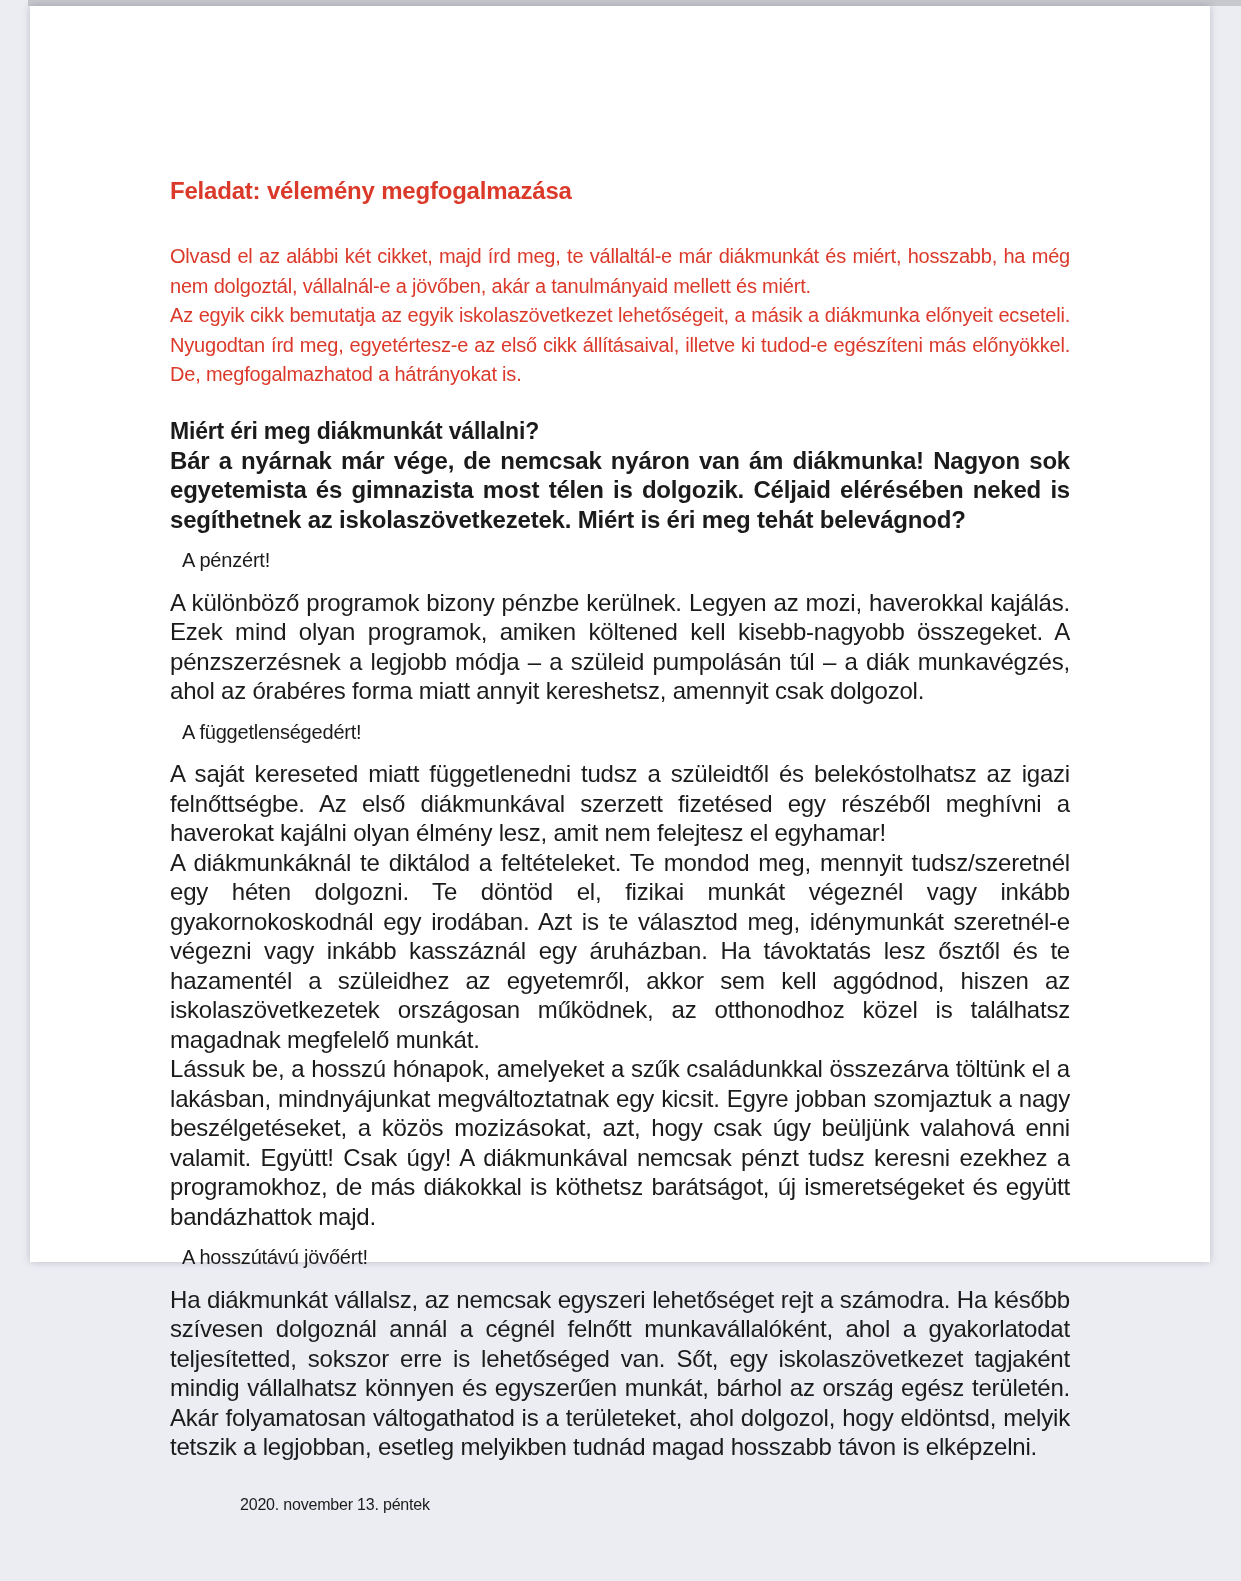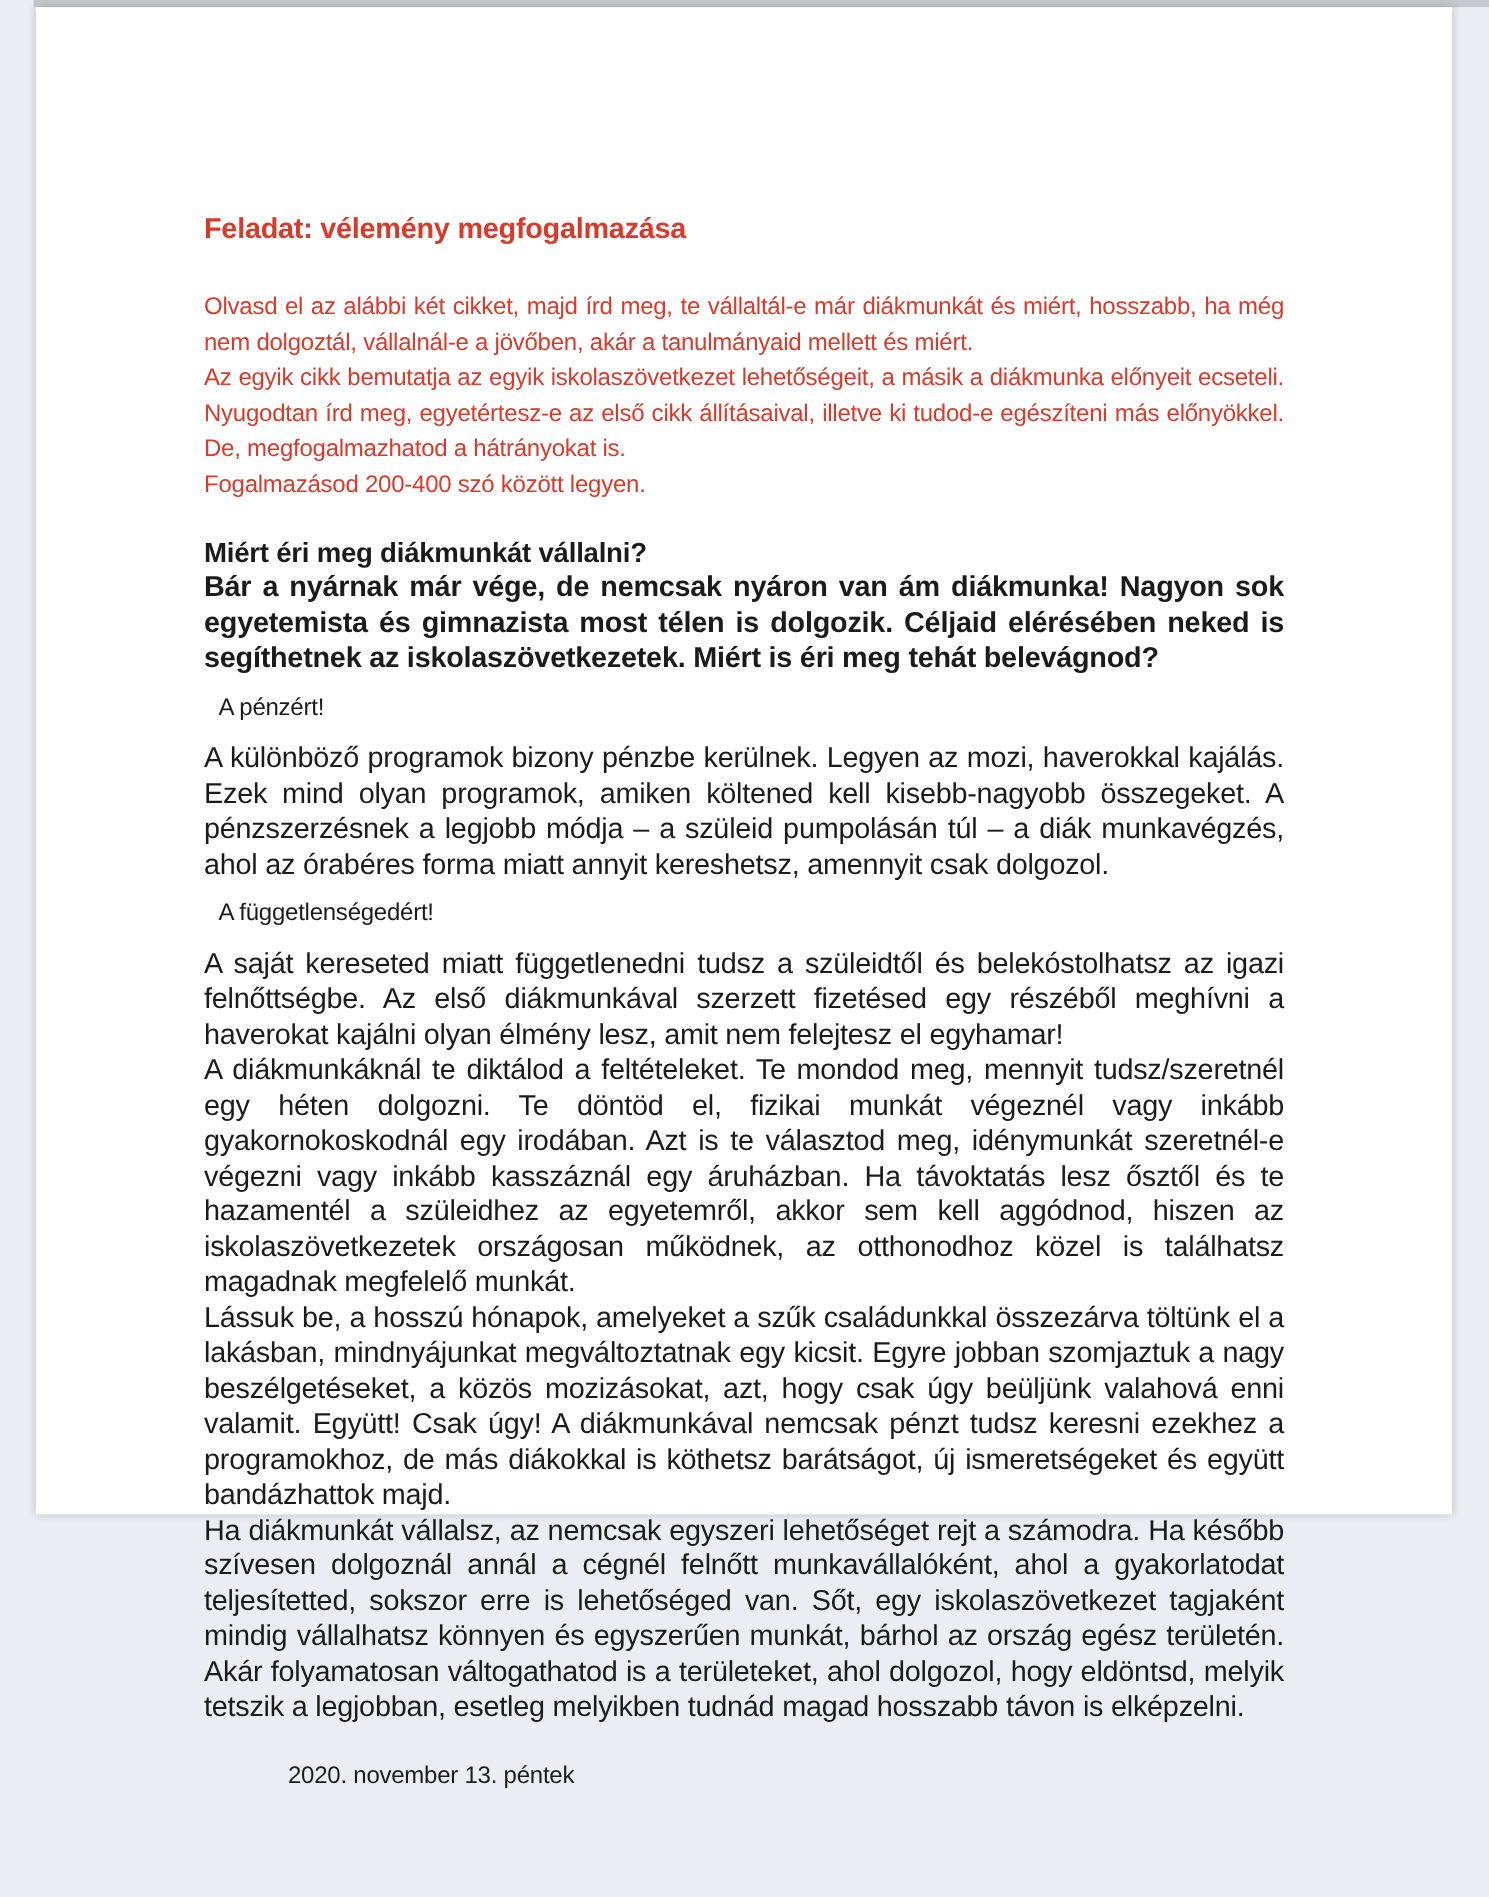--- a/index.html
+++ b/index.html
@@ -78,53 +78,53 @@
   .section-heading {
     color: var(--text, #1b1b1b);
     font-size: 20px;
     line-height: 29.5px;
     letter-spacing: -0.2px;
     font-weight: normal;
     margin: 12px;
   }
   .footer-date {
     color: var(--text, #1b1b1b);
-    font-size: 20px;
+    font-size: 16px;
     line-height: 29.5px;
     letter-spacing: -0.2px;
     margin: 28px 0 0 70px;
   }
 </style>
 </head>
 <body>
 
 <div class="viewport">
   <div class="top-band"></div>
   <div class="page">
     <div class="content">
 
       <h1 class="task-heading">Feladat: vélemény megfogalmazása</h1>
 
       <p class="task-par">Olvasd el az alábbi két cikket, majd írd meg, te vállaltál-e már diákmunkát és miért, hosszabb, ha még nem dolgoztál, vállalnál-e a jövőben, akár a tanulmányaid mellett és miért.</p>
       <p class="task-par">Az egyik cikk bemutatja az egyik iskolaszövetkezet lehetőségeit, a másik a diákmunka előnyeit ecseteli. Nyugodtan írd meg, egyetértesz-e az első cikk állításaival, illetve ki tudod-e egészíteni más előnyökkel. De, megfogalmazhatod a hátrányokat is.</p>
-      <p class="task-par">Fogalmazásod 200-400 szó között legyen.</p>
 
       <h2 class="article-title">Miért éri meg diákmunkát vállalni?</h2>
 
       <p class="body-par lead">Bár a nyárnak már vége, de nemcsak nyáron van ám diákmunka! Nagyon sok egyetemista és gimnazista most télen is dolgozik. Céljaid elérésében neked is segíthetnek az iskolaszövetkezetek. Miért is éri meg tehát belevágnod?</p>
 
       <h3 class="section-heading">A pénzért!</h3>
       <p class="body-par">A különböző programok bizony pénzbe kerülnek. Legyen az mozi, haverokkal kajálás. Ezek mind olyan programok, amiken költened kell kisebb-nagyobb összegeket. A pénzszerzésnek a legjobb módja – a szüleid pumpolásán túl – a diák munkavégzés, ahol az órabéres forma miatt annyit kereshetsz, amennyit csak dolgozol.</p>
 
       <h3 class="section-heading">A függetlenségedért!</h3>
       <p class="body-par">A saját kereseted miatt függetlenedni tudsz a szüleidtől és belekóstolhatsz az igazi felnőttségbe. Az első diákmunkával szerzett fizetésed egy részéből meghívni a haverokat kajálni olyan élmény lesz, amit nem felejtesz el egyhamar!</p>
 
       <p class="body-par">A diákmunkáknál te diktálod a feltételeket. Te mondod meg, mennyit tudsz/szeretnél egy héten dolgozni. Te döntöd el, fizikai munkát végeznél vagy inkább gyakornokoskodnál egy irodában. Azt is te választod meg, idénymunkát szeretnél-e végezni vagy inkább kasszáznál egy áruházban. Ha távoktatás lesz ősztől és te hazamentél a szüleidhez az egyetemről, akkor sem kell aggódnod, hiszen az iskolaszövetkezetek országosan működnek, az otthonodhoz közel is találhatsz magadnak megfelelő munkát.</p>
 
       <p class="body-par">Lássuk be, a hosszú hónapok, amelyeket a szűk családunkkal összezárva töltünk el a lakásban, mindnyájunkat megváltoztatnak egy kicsit. Egyre jobban szomjaztuk a nagy beszélgetéseket, a közös mozizásokat, azt, hogy csak úgy beüljünk valahová enni valamit. Együtt! Csak úgy! A diákmunkával nemcsak pénzt tudsz keresni ezekhez a programokhoz, de más diákokkal is köthetsz barátságot, új ismeretségeket és együtt bandázhattok majd.</p>
 
+      <h3 class="section-heading">A hosszútávú jövőért!</h3>
       <p class="body-par">Ha diákmunkát vállalsz, az nemcsak egyszeri lehetőséget rejt a számodra. Ha később szívesen dolgoznál annál a cégnél felnőtt munkavállalóként, ahol a gyakorlatodat teljesítetted, sokszor erre is lehetőséged van. Sőt, egy iskolaszövetkezet tagjaként mindig vállalhatsz könnyen és egyszerűen munkát, bárhol az ország egész területén. Akár folyamatosan váltogathatod is a területeket, ahol dolgozol, hogy eldöntsd, melyik tetszik a legjobban, esetleg melyikben tudnád magad hosszabb távon is elképzelni.</p>
 
       <div class="footer-date">2020. november 13. péntek</div>
 
     </div>
   </div>
 </div>
 
 </body></html>

